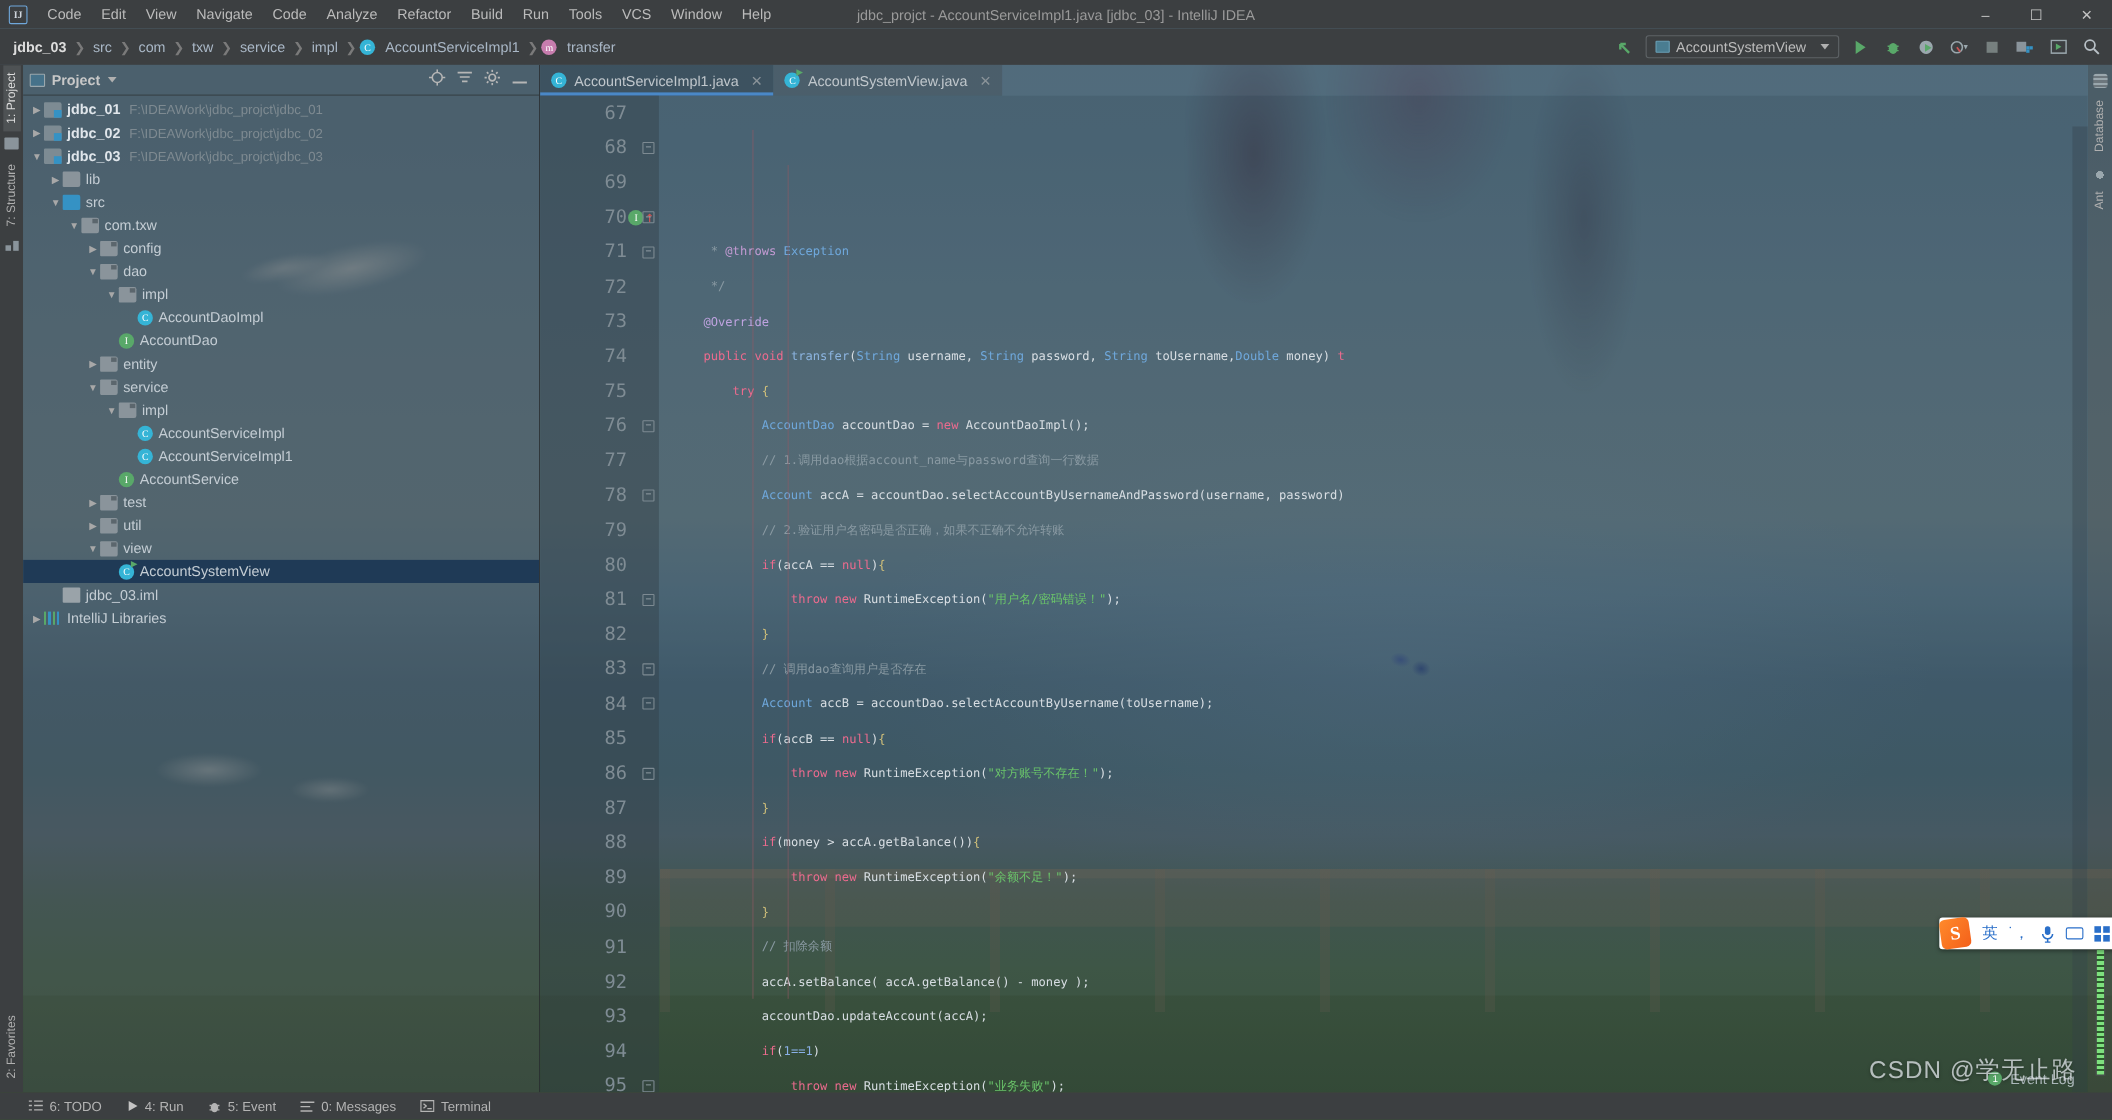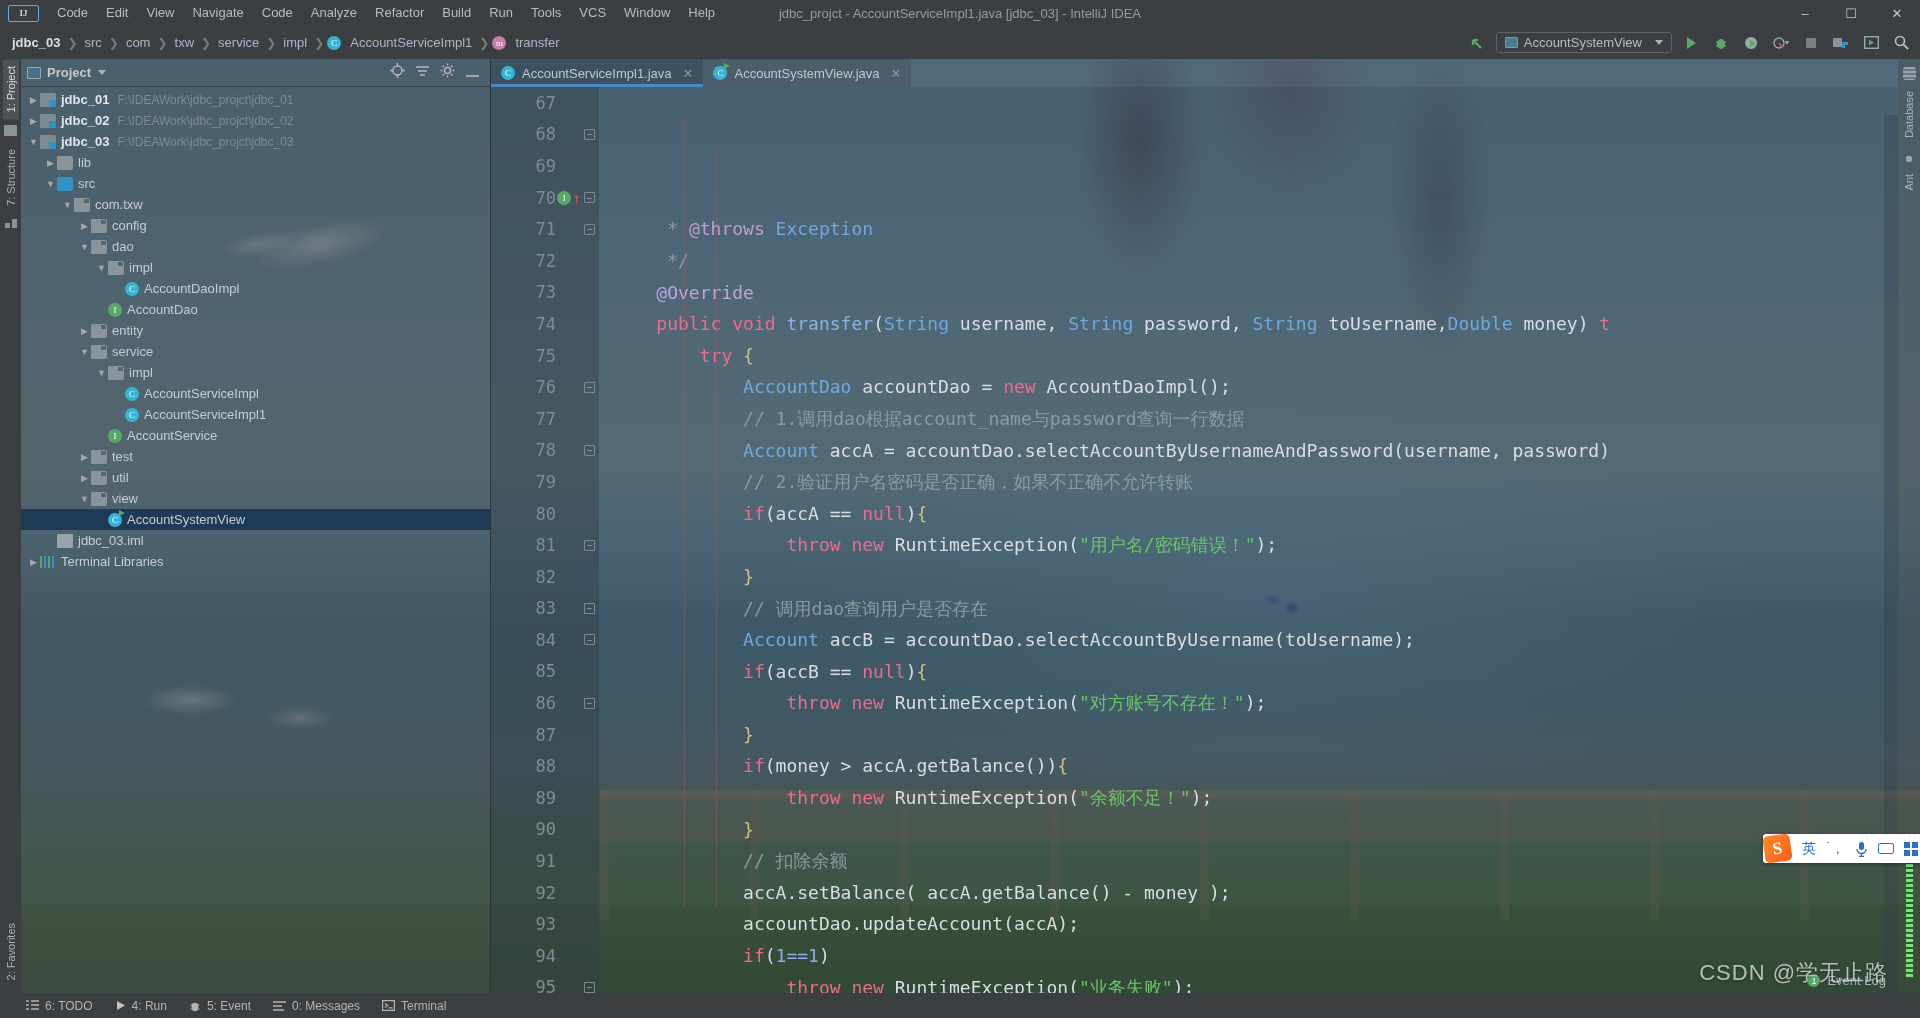--- a/index.html
+++ b/index.html
@@ -65,21 +65,21 @@
     position:absolute; left:0; top:905px; width:1920px; height:113px;
     background:linear-gradient(to bottom, rgba(62,92,50,.65), rgba(52,80,44,.85));
   }
 
   
   .titlebar{
     position:absolute; left:0; top:0; width:1920px; height:26px;
     background:#3c3f41; display:flex; align-items:center;
   }
   .ij-logo{
-    width:31px; height:17px; margin-left:8px; margin-right:9px;
+    width:17px; height:17px; margin-left:8px; margin-right:9px;
     border:1.6px solid #6fa8dc; border-radius:2px; position:relative;
     display:flex; align-items:center; justify-content:center;
     color:#cfd6dd; font-size:9px; font-weight:bold; font-family:"Liberation Serif", serif;
   }
   .menu{ display:flex; align-items:center; }
   .menu-item{
     color:#bbbbbb; font-size:13px; padding:3px 9px; line-height:18px;
     white-space:nowrap;
   }
   .win-title{
@@ -223,40 +223,40 @@
   }
   .gutter{
     width:108px; flex:none; position:relative;
     background:rgba(50,62,70,.42);
     border-right:0;
     color:#7f8c94;
     font-family:"DejaVu Sans Mono", monospace; font-size:17px;
   }
   .gline{
     height:31.6px; display:flex; align-items:center; justify-content:flex-end;
-    padding-right:17px; position:relative;
+    padding-right:3px; position:relative;
   }
   .gnum{ width:40px; text-align:right; }
   .gmark{ width:26px; display:flex; align-items:center; justify-content:center; position:relative;}
   .ovr-badge{
     width:14px;height:14px;border-radius:50%;background:#59a869;color:#fff;
     font-size:9px;display:flex;align-items:center;justify-content:center;
     font-family:"Liberation Serif", serif;
   }
   .ovr-arrow{ color:#cc5555; font-size:14px; margin-left:1px; }
   .fold{
     position:absolute; right:4px; width:11px; height:11px;
     border:1px solid #7d8a92; color:#9aa6ad; font-size:9px;
     display:flex; align-items:center; justify-content:center; border-radius:1px;
   }
 
   .codearea{
     position:relative; flex:1; overflow:hidden;
     font-family:"DejaVu Sans Mono", monospace;
-    font-size:18px; line-height:31.6px; white-space:pre;
+    font-size:11px; line-height:31.6px; white-space:pre;
     padding-left:14px;
   }
   .cline{ height:31.6px; }
   .indent-guide{
     position:absolute; top:0; bottom:0; width:1px; background:rgba(150,90,100,.55);
   }
   .kwp{ color:#ec6b8e;margin-top:16px; }
   .typ{ color:#6fa8dc; }
   .typ2{ color:#8cb4e0; }
   .id{ color:#d8dee3; }
@@ -623,21 +623,21 @@
           <span class="tlabel">AccountSystemView</span>
         </div>
         <div class="tnode" style="padding-left: 23px;">
           <span class="arrow empty">&nbsp;</span>
           <span class="ico iml"></span>
           <span class="tlabel">jdbc_03.iml</span>
         </div>
         <div class="tnode" style="padding-left: 6px;">
           <span class="arrow">▶</span>
           <span class="ico lib"></span>
-          <span class="tlabel">Terminal Libraries</span>
+          <span class="tlabel">IntelliJ Libraries</span>
         </div>
       </div>
   </div>
 
   <div class="editor">
     <div class="tabs" id="editor-tabs">
         <div class="tab active">
           <span class="ico circ cls" style="margin-right: 0px;">C</span>
           <span>AccountServiceImpl1.java</span>
           <span class="x">✕</span>

